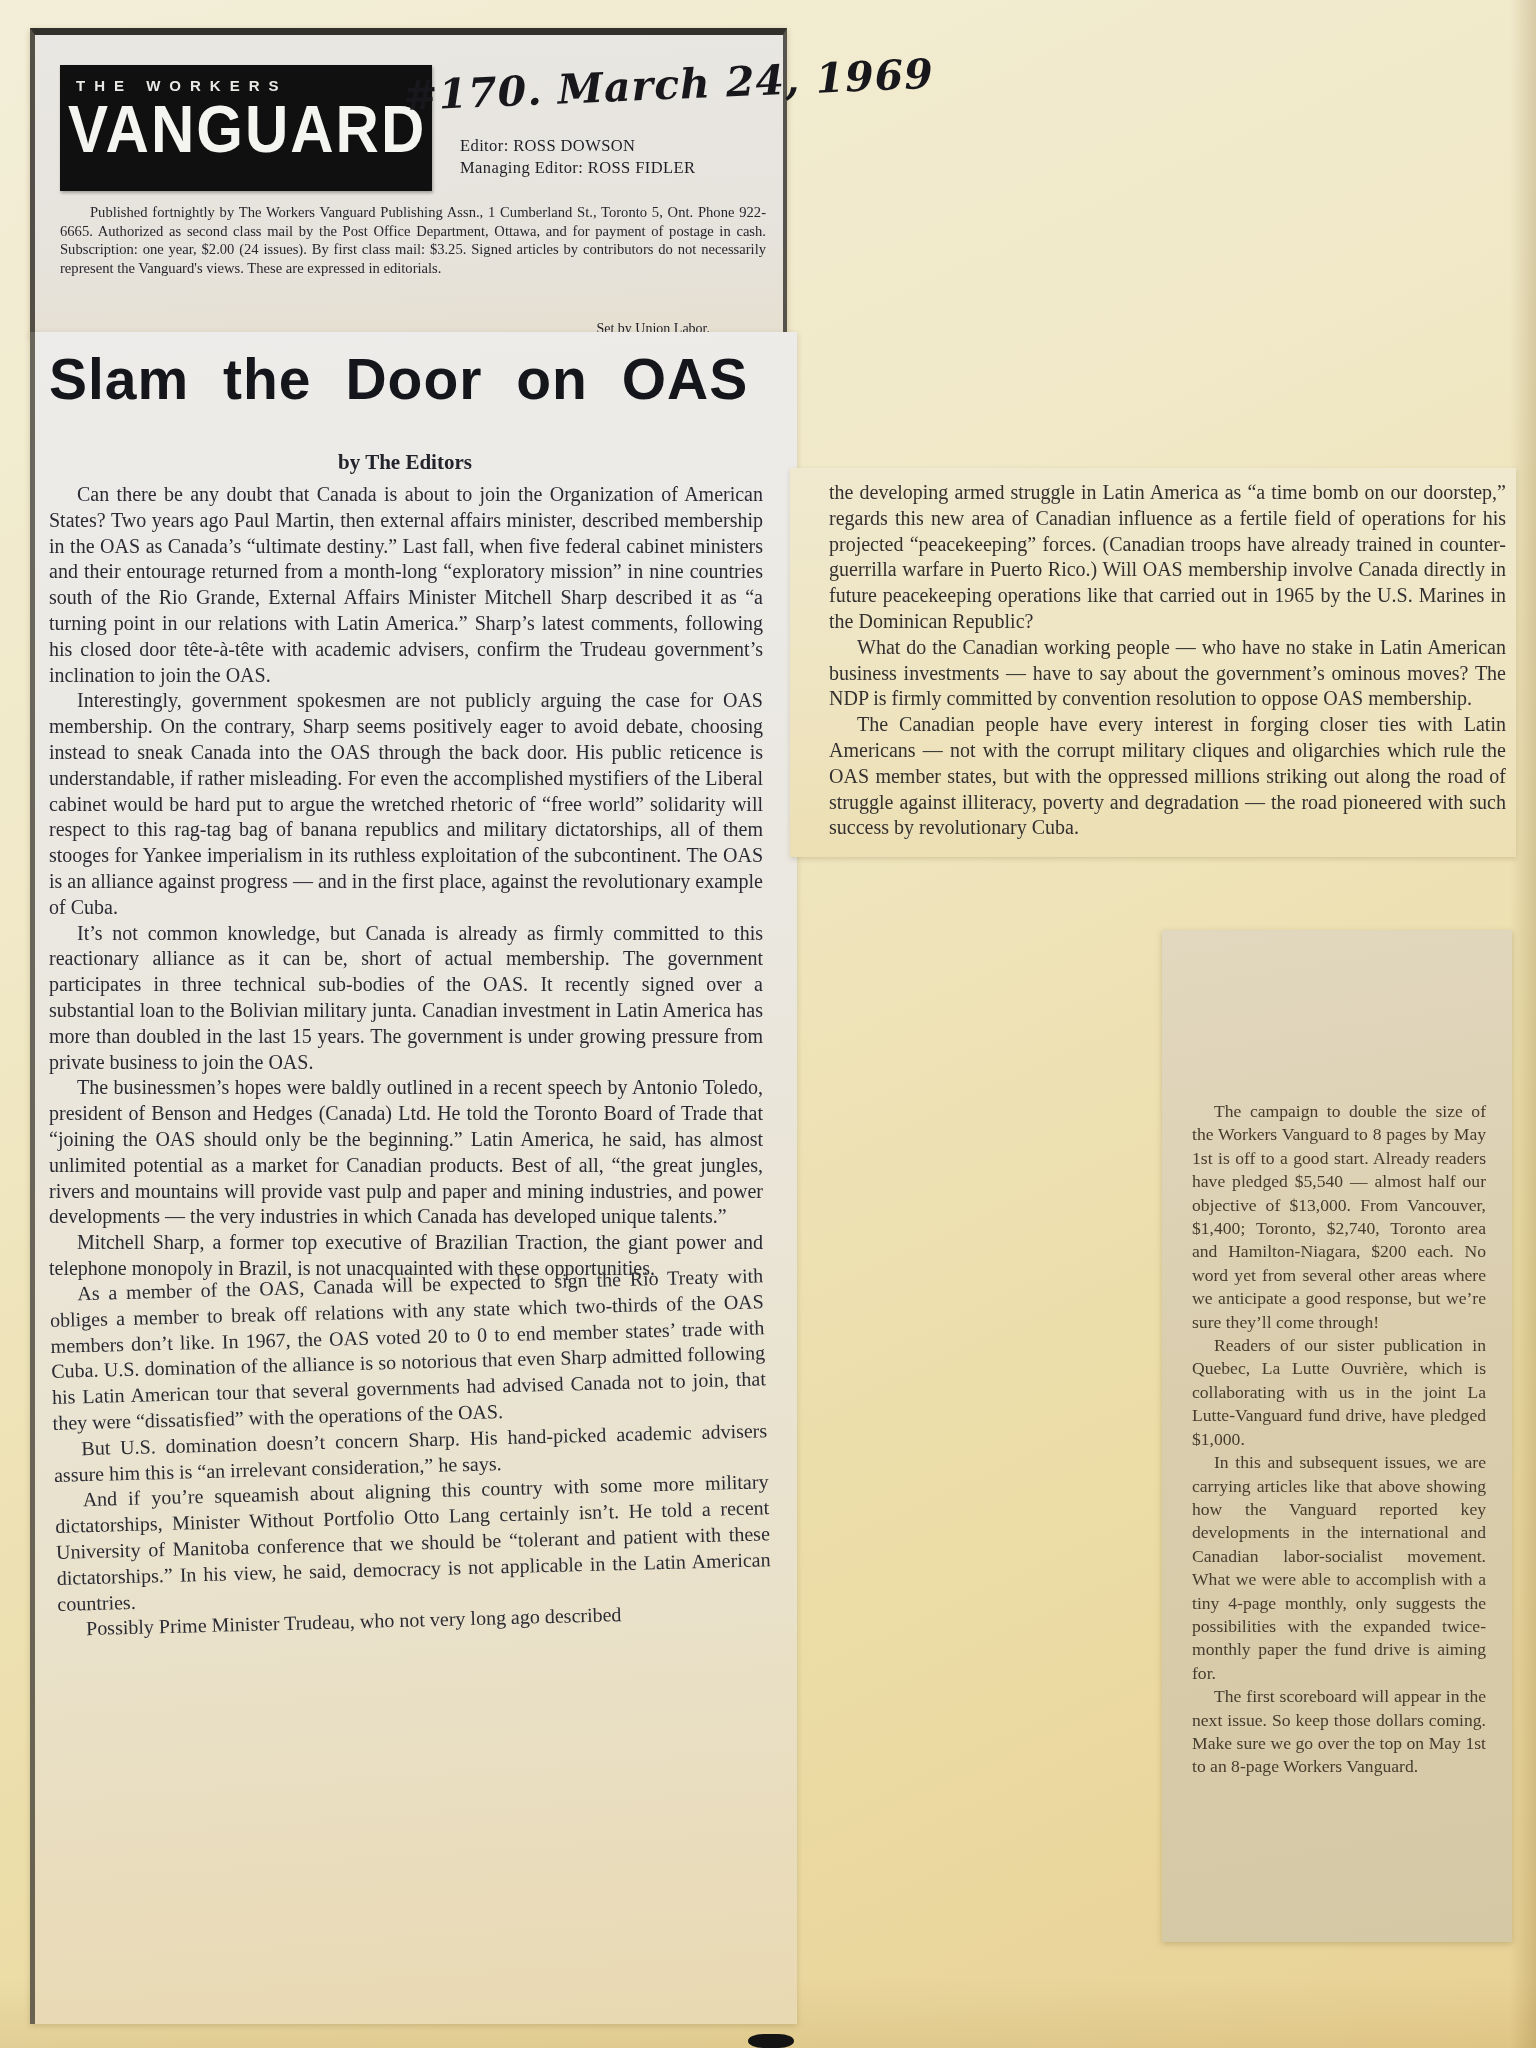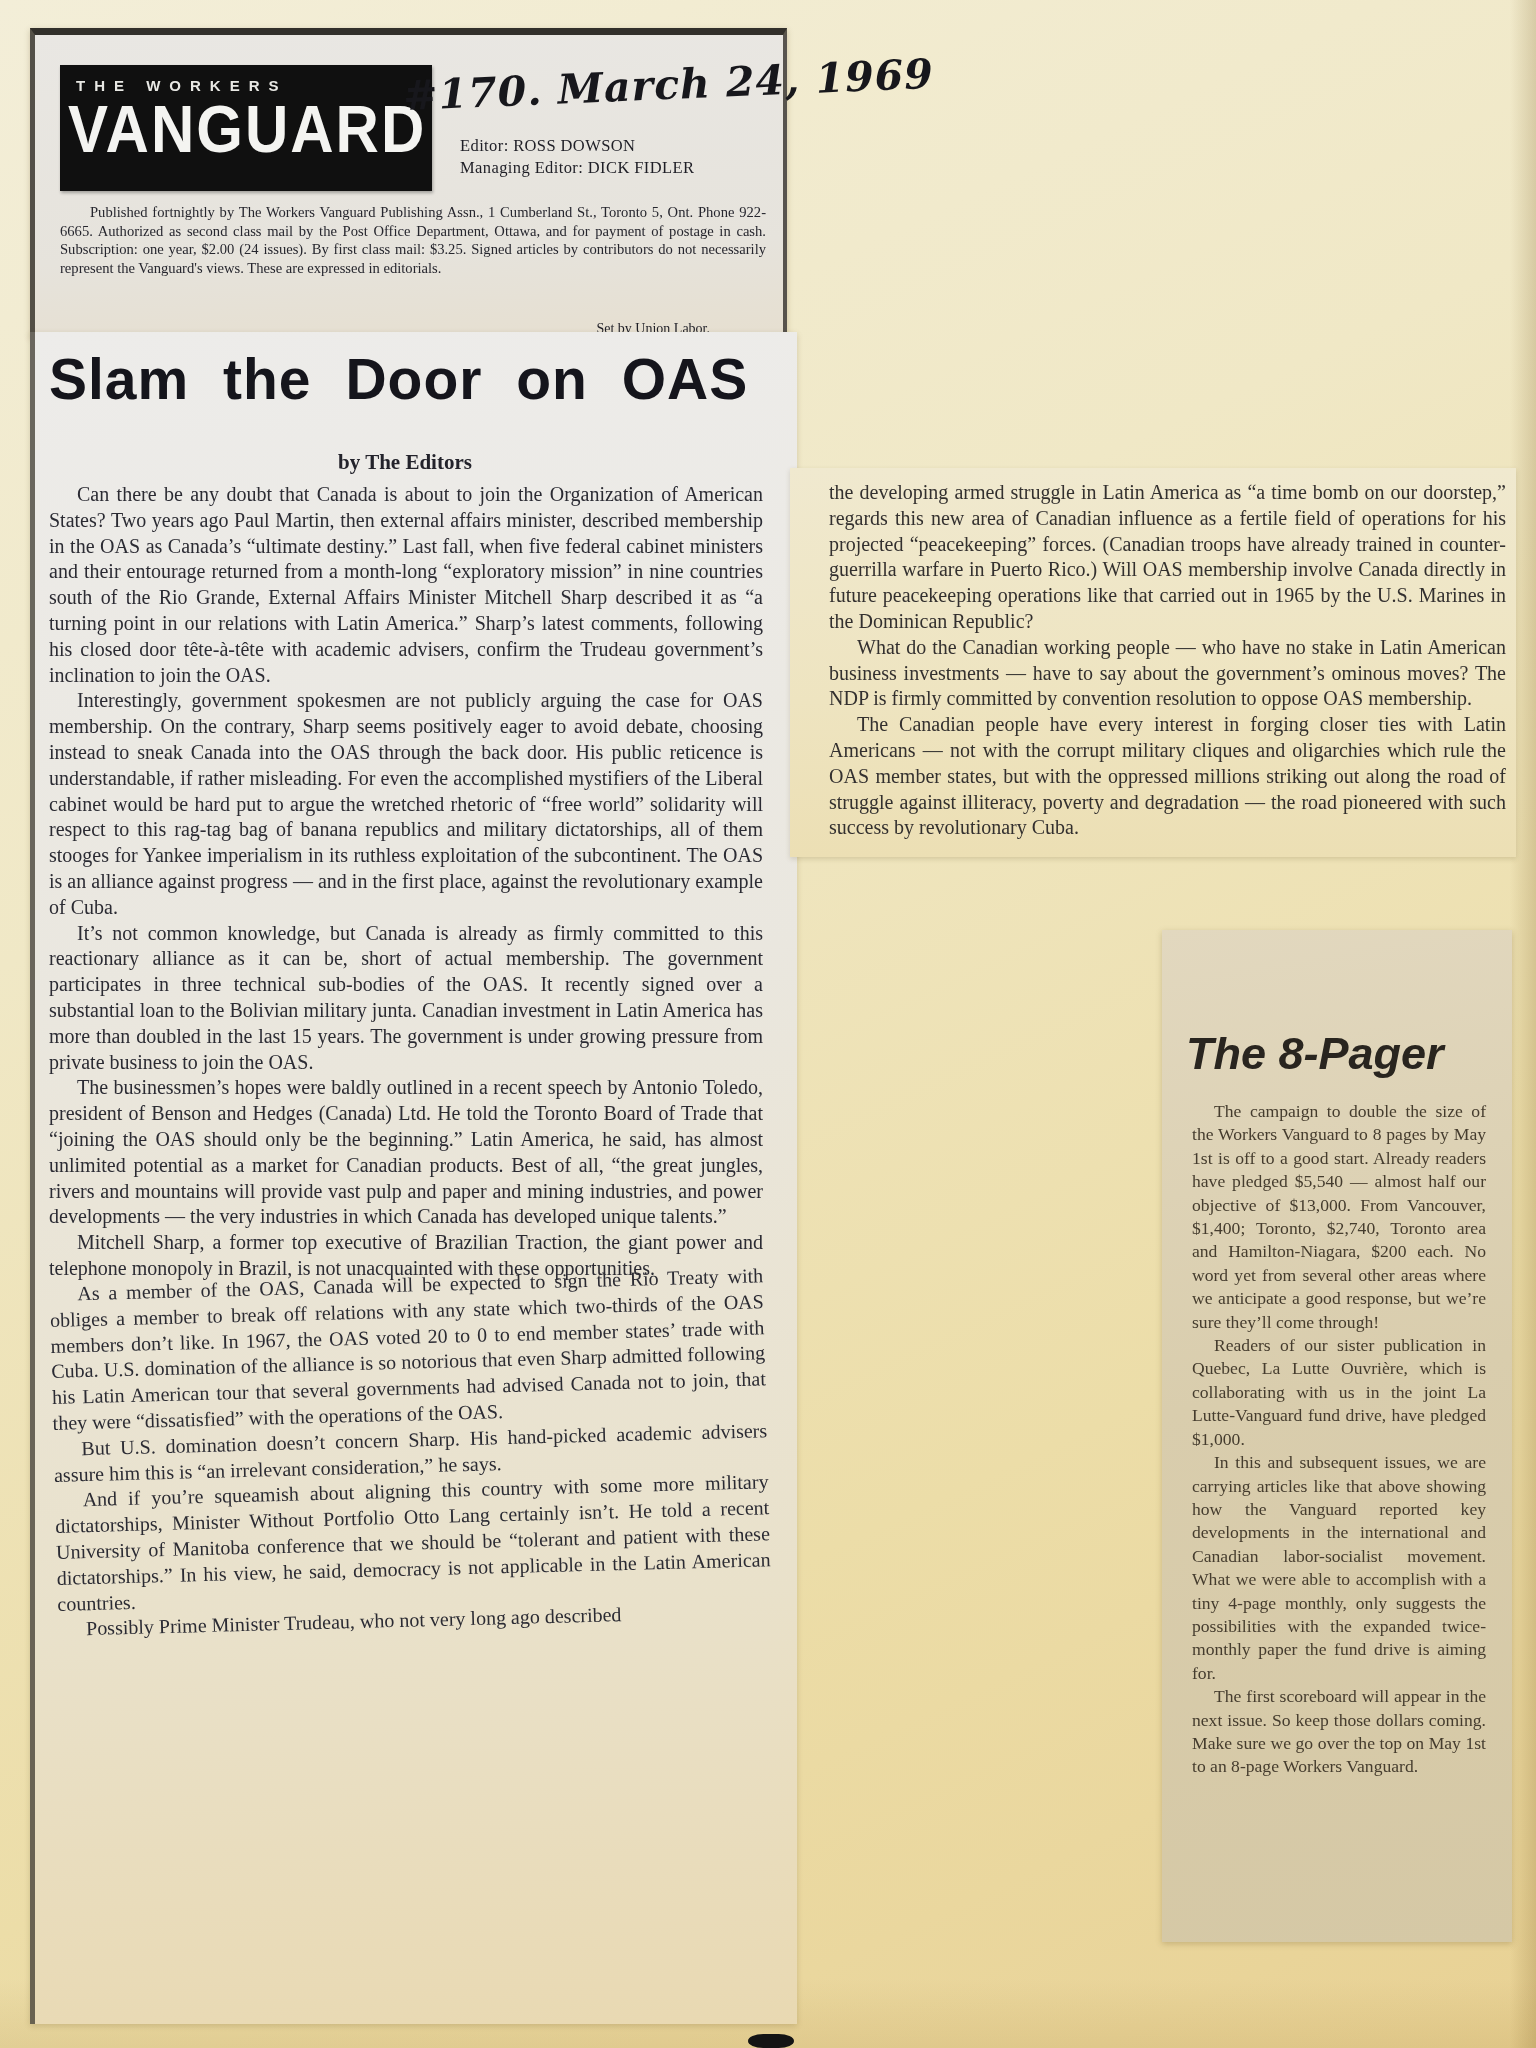--- a/index.html
+++ b/index.html
@@ -125,21 +125,21 @@
   <div class="page-bottom-shade"></div>
 
   <section class="masthead-clip">
     <div class="logo-box">
       <div class="logo-small">THE WORKERS</div>
       <div class="logo-large">VANGUARD</div>
     </div>
     <div class="handwriting">#170. March 24, 1969</div>
     <div class="editors">
       <div>Editor:  ROSS DOWSON</div>
-      <div>Managing Editor:  DICK FIDLER</div>
+      <div>Managing Editor:  ROSS FIDLER</div>
     </div>
     <p class="pub-info">Published fortnightly by The Workers Vanguard Publishing Assn., 1 Cumberland St., Toronto 5, Ont. Phone 922-6665. Authorized as second class mail by the Post Office Department, Ottawa, and for payment of postage in cash. Subscription: one year, $2.00 (24 issues). By first class mail: $3.25. Signed articles by contributors do not necessarily represent the Vanguard's views. These are expressed in editorials.</p>
     <div class="setby">Set by Union Labor.</div>
   </section>
 
   <article class="main-clip">
     <h1 class="headline">Slam the Door on OAS</h1>
     <div class="byline">by The Editors</div>
     <div class="col-left">
       <p class="para">Can there be any doubt that Canada is about to join the Organization of American States? Two years ago Paul Martin, then external affairs minister, described membership in the OAS as Canada’s “ultimate destiny.” Last fall, when five federal cabinet ministers and their entourage returned from a month-long “exploratory mission” in nine countries south of the Rio Grande, External Affairs Minister Mitchell Sharp described it as “a turning point in our relations with Latin America.” Sharp’s latest comments, following his closed door tête-à-tête with academic advisers, confirm the Trudeau government’s inclination to join the OAS.</p>
@@ -158,21 +158,20 @@
 
   <div class="col-right-clip">
     <p class="para noindent">the developing armed struggle in Latin America as “a time bomb on our doorstep,” regards this new area of Canadian influence as a fertile field of operations for his projected “peacekeeping” forces. (Canadian troops have already trained in counter-guerrilla warfare in Puerto Rico.) Will OAS membership involve Canada directly in future peacekeeping operations like that carried out in 1965 by the U.S. Marines in the Dominican Republic?</p>
     <p class="para">What do the Canadian working people — who have no stake in Latin American business investments — have to say about the government’s ominous moves? The NDP is firmly committed by convention resolution to oppose OAS membership.</p>
     <p class="para">The Canadian people have every interest in forging closer ties with Latin Americans — not with the corrupt military cliques and oligarchies which rule the OAS member states, but with the oppressed millions striking out along the road of struggle against illiteracy, poverty and degradation — the road pioneered with such success by revolutionary Cuba.</p>
   </div>
 
   <aside class="campaign-clip">
     <div class="campaign-headline">
       <br>
-      <span>The 8-Pager</span>
     </div>
     <div class="campaign-body">
       <p class="para">The campaign to double the size of the Workers Vanguard to 8 pages by May 1st is off to a good start. Already readers have pledged $5,540 — almost half our objective of $13,000. From Vancouver, $1,400; Toronto, $2,740, Toronto area and Hamilton-Niagara, $200 each. No word yet from several other areas where we anticipate a good response, but we’re sure they’ll come through!</p>
       <p class="para">Readers of our sister publication in Quebec, La Lutte Ouvrière, which is collaborating with us in the joint La Lutte-Vanguard fund drive, have pledged $1,000.</p>
       <p class="para">In this and subsequent issues, we are carrying articles like that above showing how the Vanguard reported key developments in the international and Canadian labor-socialist movement. What we were able to accomplish with a tiny 4-page monthly, only suggests the possibilities with the expanded twice-monthly paper the fund drive is aiming for.</p>
       <p class="para">The first scoreboard will appear in the next issue. So keep those dollars coming. Make sure we go over the top on May 1st to an 8-page Workers Vanguard.</p>
     </div>
   </aside>
 
   <div class="scan-mark"></div>

